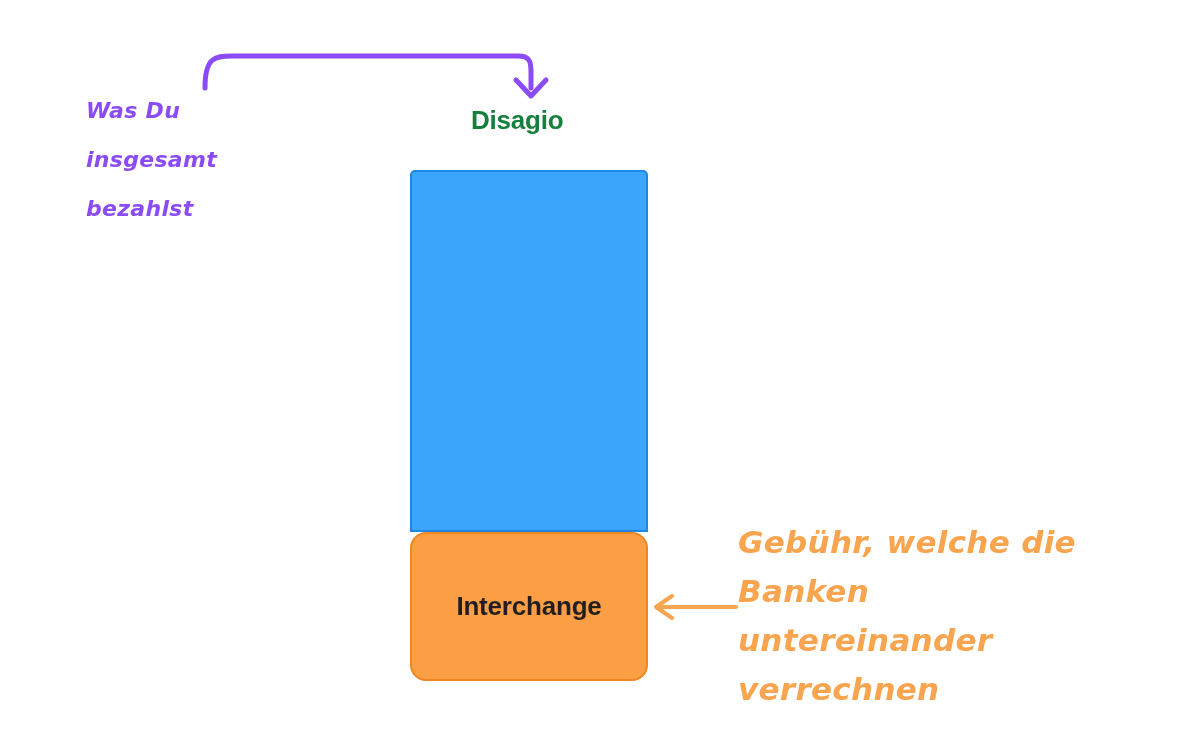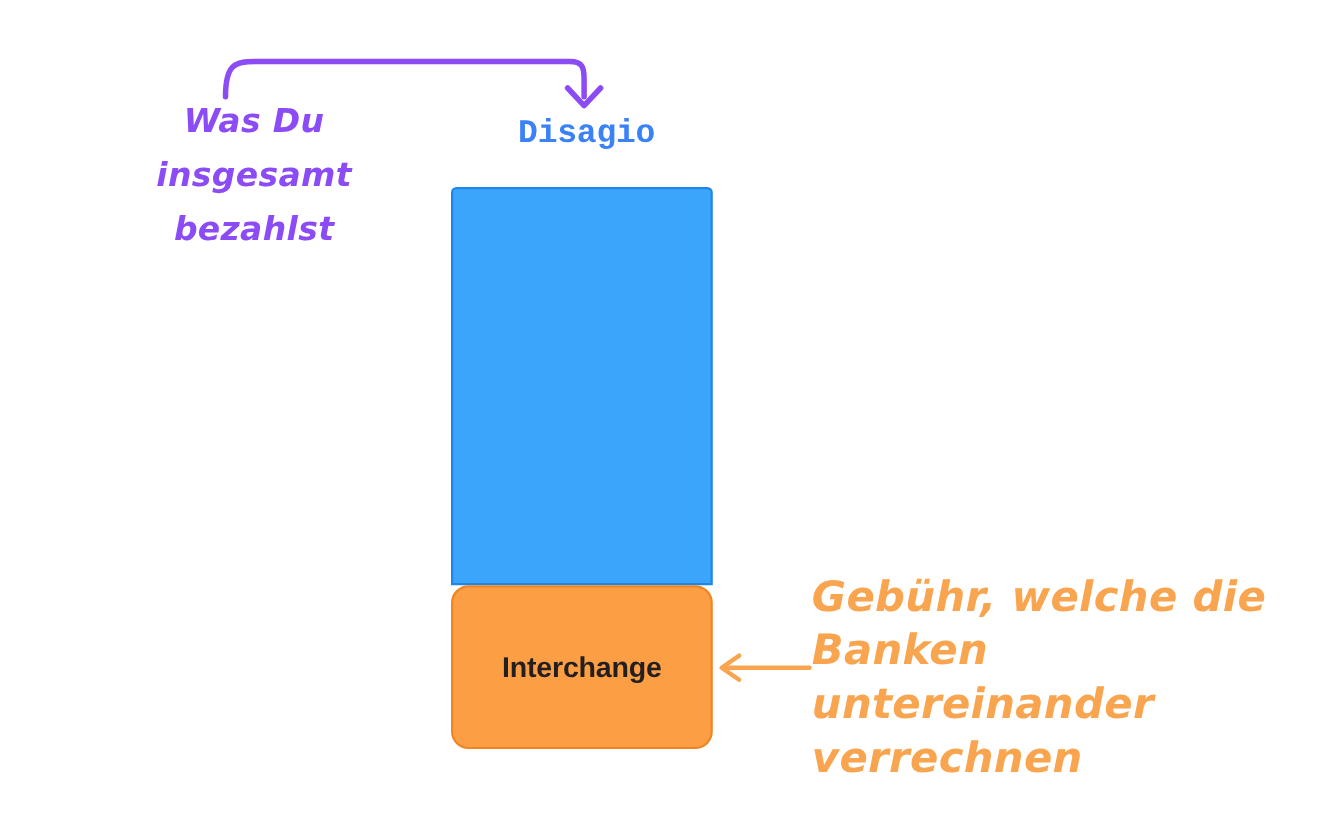--- a/index.html
+++ b/index.html
@@ -62,43 +62,42 @@
     font-style: italic;
     font-weight: bold;
     white-space: pre-line;
     user-select: none;
   }
   .annot-left {
     left: 86px;
     top: 86px;
     width: 290px;
     color: #8B4BF5;
-    font-size: 30px;
+    font-size: 22px;
     line-height: 49px;
     letter-spacing: 0.3px;
-    text-align: center;
   }
   .annot-right {
     left: 738px;
     top: 518px;
     width: 420px;
     color: #F9A44E;
-    font-size: 38px;
+    font-size: 31px;
     line-height: 49px;
     letter-spacing: 0.3px;
   }
 
   .disagio-title {
     position: absolute;
     left: 471px;
     top: 105px;
-    color: #3b82f6;
-    font-size: 30px;
+    color: #15803d;
+    font-size: 26px;
     font-weight: bold;
-    font-family: Liberation Mono, monospace;
+    font-family: Liberation Sans, sans-serif;
     letter-spacing: -0.2px;
     user-select: none;
   }
 
   
   #arrows {
     position: absolute;
     left: 0;
     top: 0;
     width: 1200px;

